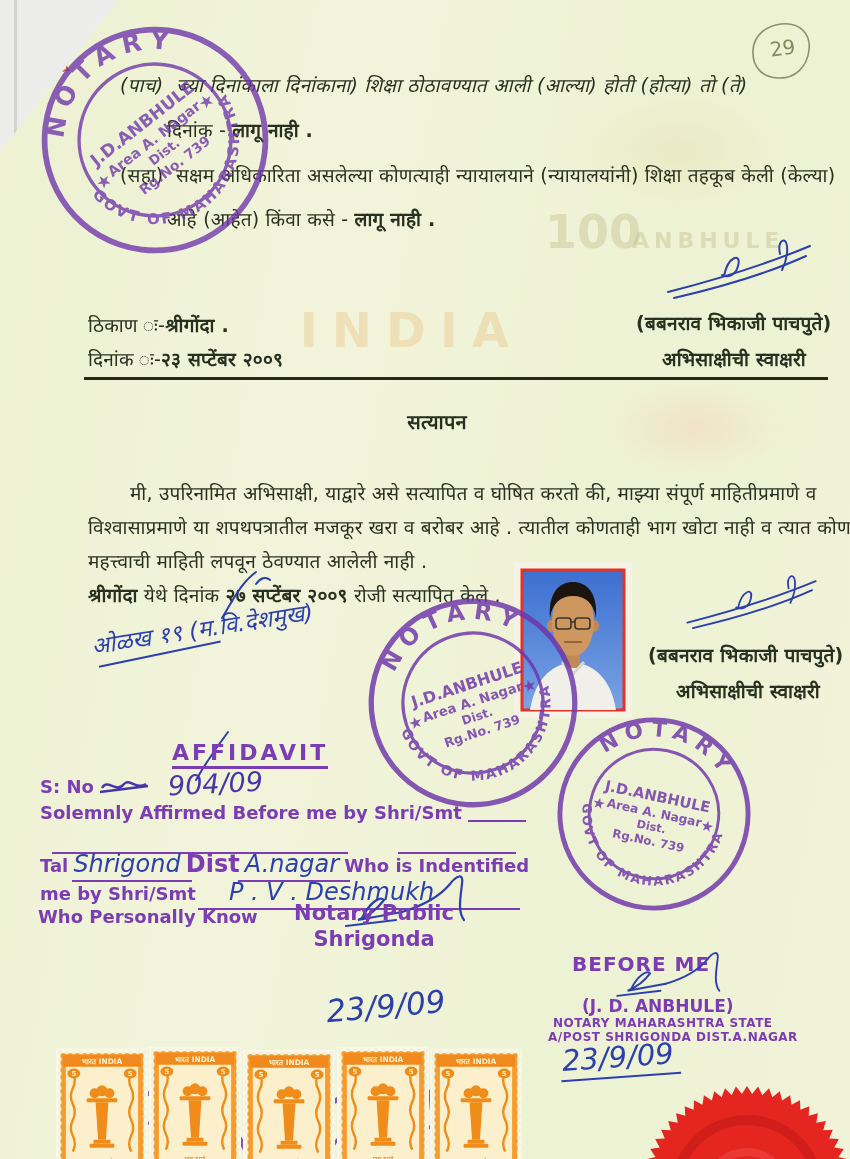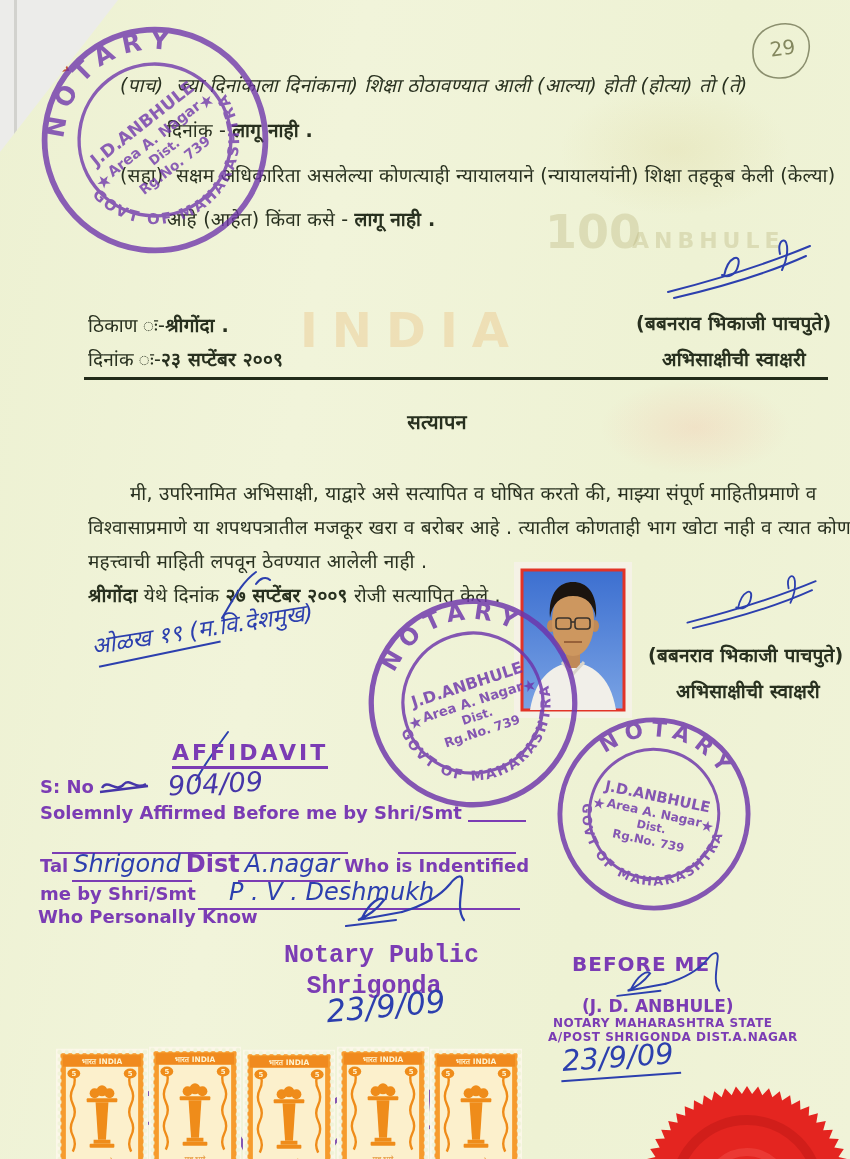--- a/index.html
+++ b/index.html
@@ -262,21 +262,21 @@
     <div class="abs purple" style="left:38px;top:906px;font-size:18px;">Who  Personally Know</div>
 
     <svg class="abs" style="left:332px;top:866px;" width="150" height="74" viewBox="0 0 150 74">
       <g fill="none" stroke="#2c3fae" stroke-width="2.2" stroke-linecap="round">
         <path d="M30 52 C38 36 48 30 52 34 C46 42 36 50 26 54 L70 46"></path>
         <path d="M70 46 C90 40 108 30 118 18 C124 10 132 6 130 18 C128 34 126 46 132 54"></path>
         <path d="M14 60 L64 54"></path>
       </g>
     </svg>
 
-    <div class="abs purple ctr" style="left:284px;top:940px;width:180px;font-size:25px;line-height:1.25;font-family:Liberation Mono, monospace;">
+    <div class="abs purple ctr" style="left:284px;top:900px;width:180px;font-size:21px;line-height:1.25;">
       <div>Notary Public</div>
       <div>Shrigonda</div>
     </div>
     <div class="abs hwp" style="left:326px;top:988px;font-size:31px;transform:rotate(-5deg);color:#2c3fae;">23/9/09</div>
 
     <div class="abs purple" style="left:572px;top:952px;font-size:20px;letter-spacing:1px;">BEFORE ME</div>
     <svg class="abs" style="left:600px;top:944px;" width="140" height="64" viewBox="0 0 150 74">
       <g fill="none" stroke="#2c3fae" stroke-width="2.2" stroke-linecap="round">
         <path d="M30 52 C38 36 48 30 52 34 C46 42 36 50 26 54 L70 46"></path>
         <path d="M70 46 C90 40 108 30 118 18 C124 10 132 6 130 18 C128 34 126 46 132 54"></path>

